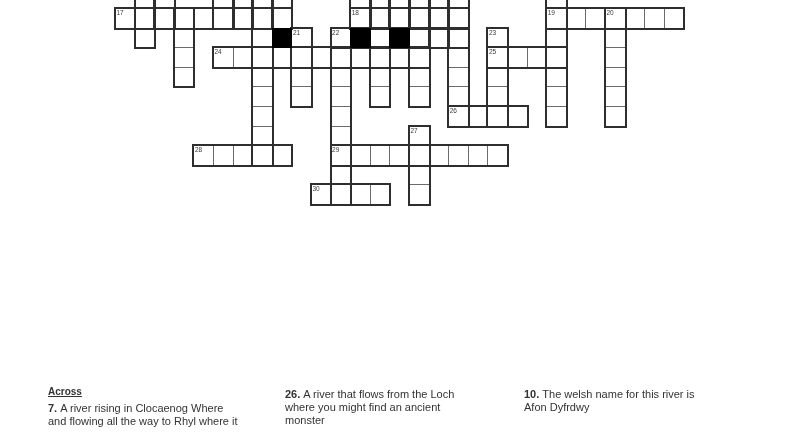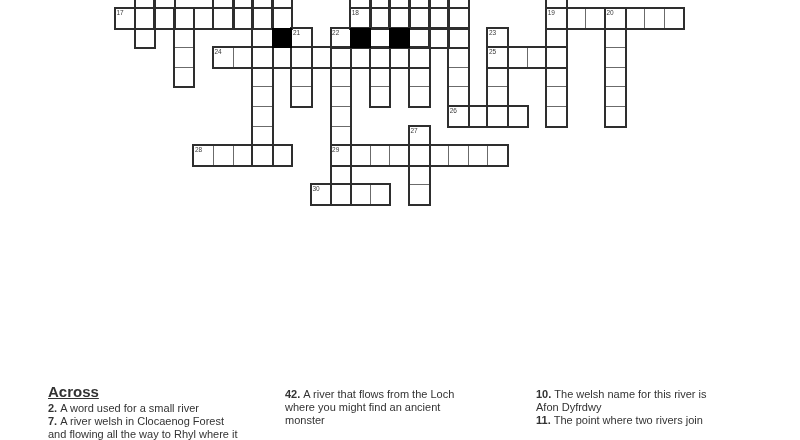--- a/index.html
+++ b/index.html
@@ -9,22 +9,22 @@
   .cell{position:absolute;width:20.6px;height:20.6px;box-sizing:border-box;
         border:1px solid #6b6b6b;background:#ffffff;z-index:1;}
   .cell.black{background:#000000;border-color:#000000;z-index:3;}
   .wrect{position:absolute;box-sizing:border-box;border:2px solid #2e2e2e;
          background:transparent;pointer-events:none;z-index:2;}
   .cnum{position:absolute;font-size:6.5px;line-height:7px;color:#3a3a3a;
         z-index:4;pointer-events:none;}
   .clue-col{position:absolute;color:#333333;font-size:11px;line-height:13px;}
   .clue-col.c1{left:48px;top:385px;width:244px;}
   .clue-col.c2{left:285px;top:388px;width:225px;}
-  .clue-col.c3{left:536px;top:388px;width:225px;}
-  .clue-header{font-weight:bold;text-decoration:underline;margin-bottom:4px;font-size:15px;}
+  .clue-col.c3{left:524px;top:388px;width:225px;}
+  .clue-header{font-weight:bold;text-decoration:underline;margin-bottom:4px;font-size:10px;}
   .clue{margin:0;}
   .clue .num{font-weight:bold;margin-right:3px;}
   .clue .txt{white-space:pre-line;}
 </style>
 </head>
 <body>
 
 <div class="stage">
   <div id="grid">
       <div class="cell" style="left: 134.6px; top: -11.6px; background: rgb(255, 255, 255); border-color: rgb(107, 107, 107);"></div>
@@ -188,27 +188,25 @@
       <div class="cnum" style="left: 214.5px; top: 48.2px; color: rgb(58, 58, 58);">24</div>
       <div class="cnum" style="left: 488.9px; top: 48.2px; color: rgb(58, 58, 58);">25</div>
       <div class="cnum" style="left: 449.7px; top: 107px; color: rgb(58, 58, 58);">26</div>
       <div class="cnum" style="left: 410.5px; top: 126.6px; color: rgb(58, 58, 58);">27</div>
       <div class="cnum" style="left: 194.9px; top: 146.2px; color: rgb(58, 58, 58);">28</div>
       <div class="cnum" style="left: 332.1px; top: 146.2px; color: rgb(58, 58, 58);">29</div>
       <div class="cnum" style="left: 312.5px; top: 185.4px; color: rgb(58, 58, 58);">30</div>
     </div>
   <div class="clue-col c1">
       <div class="clue-header">Across</div>
-      <div class="clue"><span class="num">2.</span><span class="txt">A word used for a small river</span></div>
-      <div class="clue"><span class="num">7.</span><span class="txt">A river welsh in Clocaenog Forest
+      <div class="clue"><span class="num">7.</span><span class="txt">A river rising in Clocaenog Where
 and flowing all the way to Rhyl where it</span></div>
     </div>
   <div class="clue-col c2">
-      <div class="clue"><span class="num">42.</span><span class="txt">A river that flows from the Loch
+      <div class="clue"><span class="num">26.</span><span class="txt">A river that flows from the Loch
 where you might find an ancient
 monster</span></div>
     </div>
   <div class="clue-col c3">
       <div class="clue"><span class="num">10.</span><span class="txt">The welsh name for this river is
 Afon Dyfrdwy</span></div>
-      <div class="clue"><span class="num">11.</span><span class="txt">The point where two rivers join</span></div>
     </div>
 </div>
 
 </body></html>

